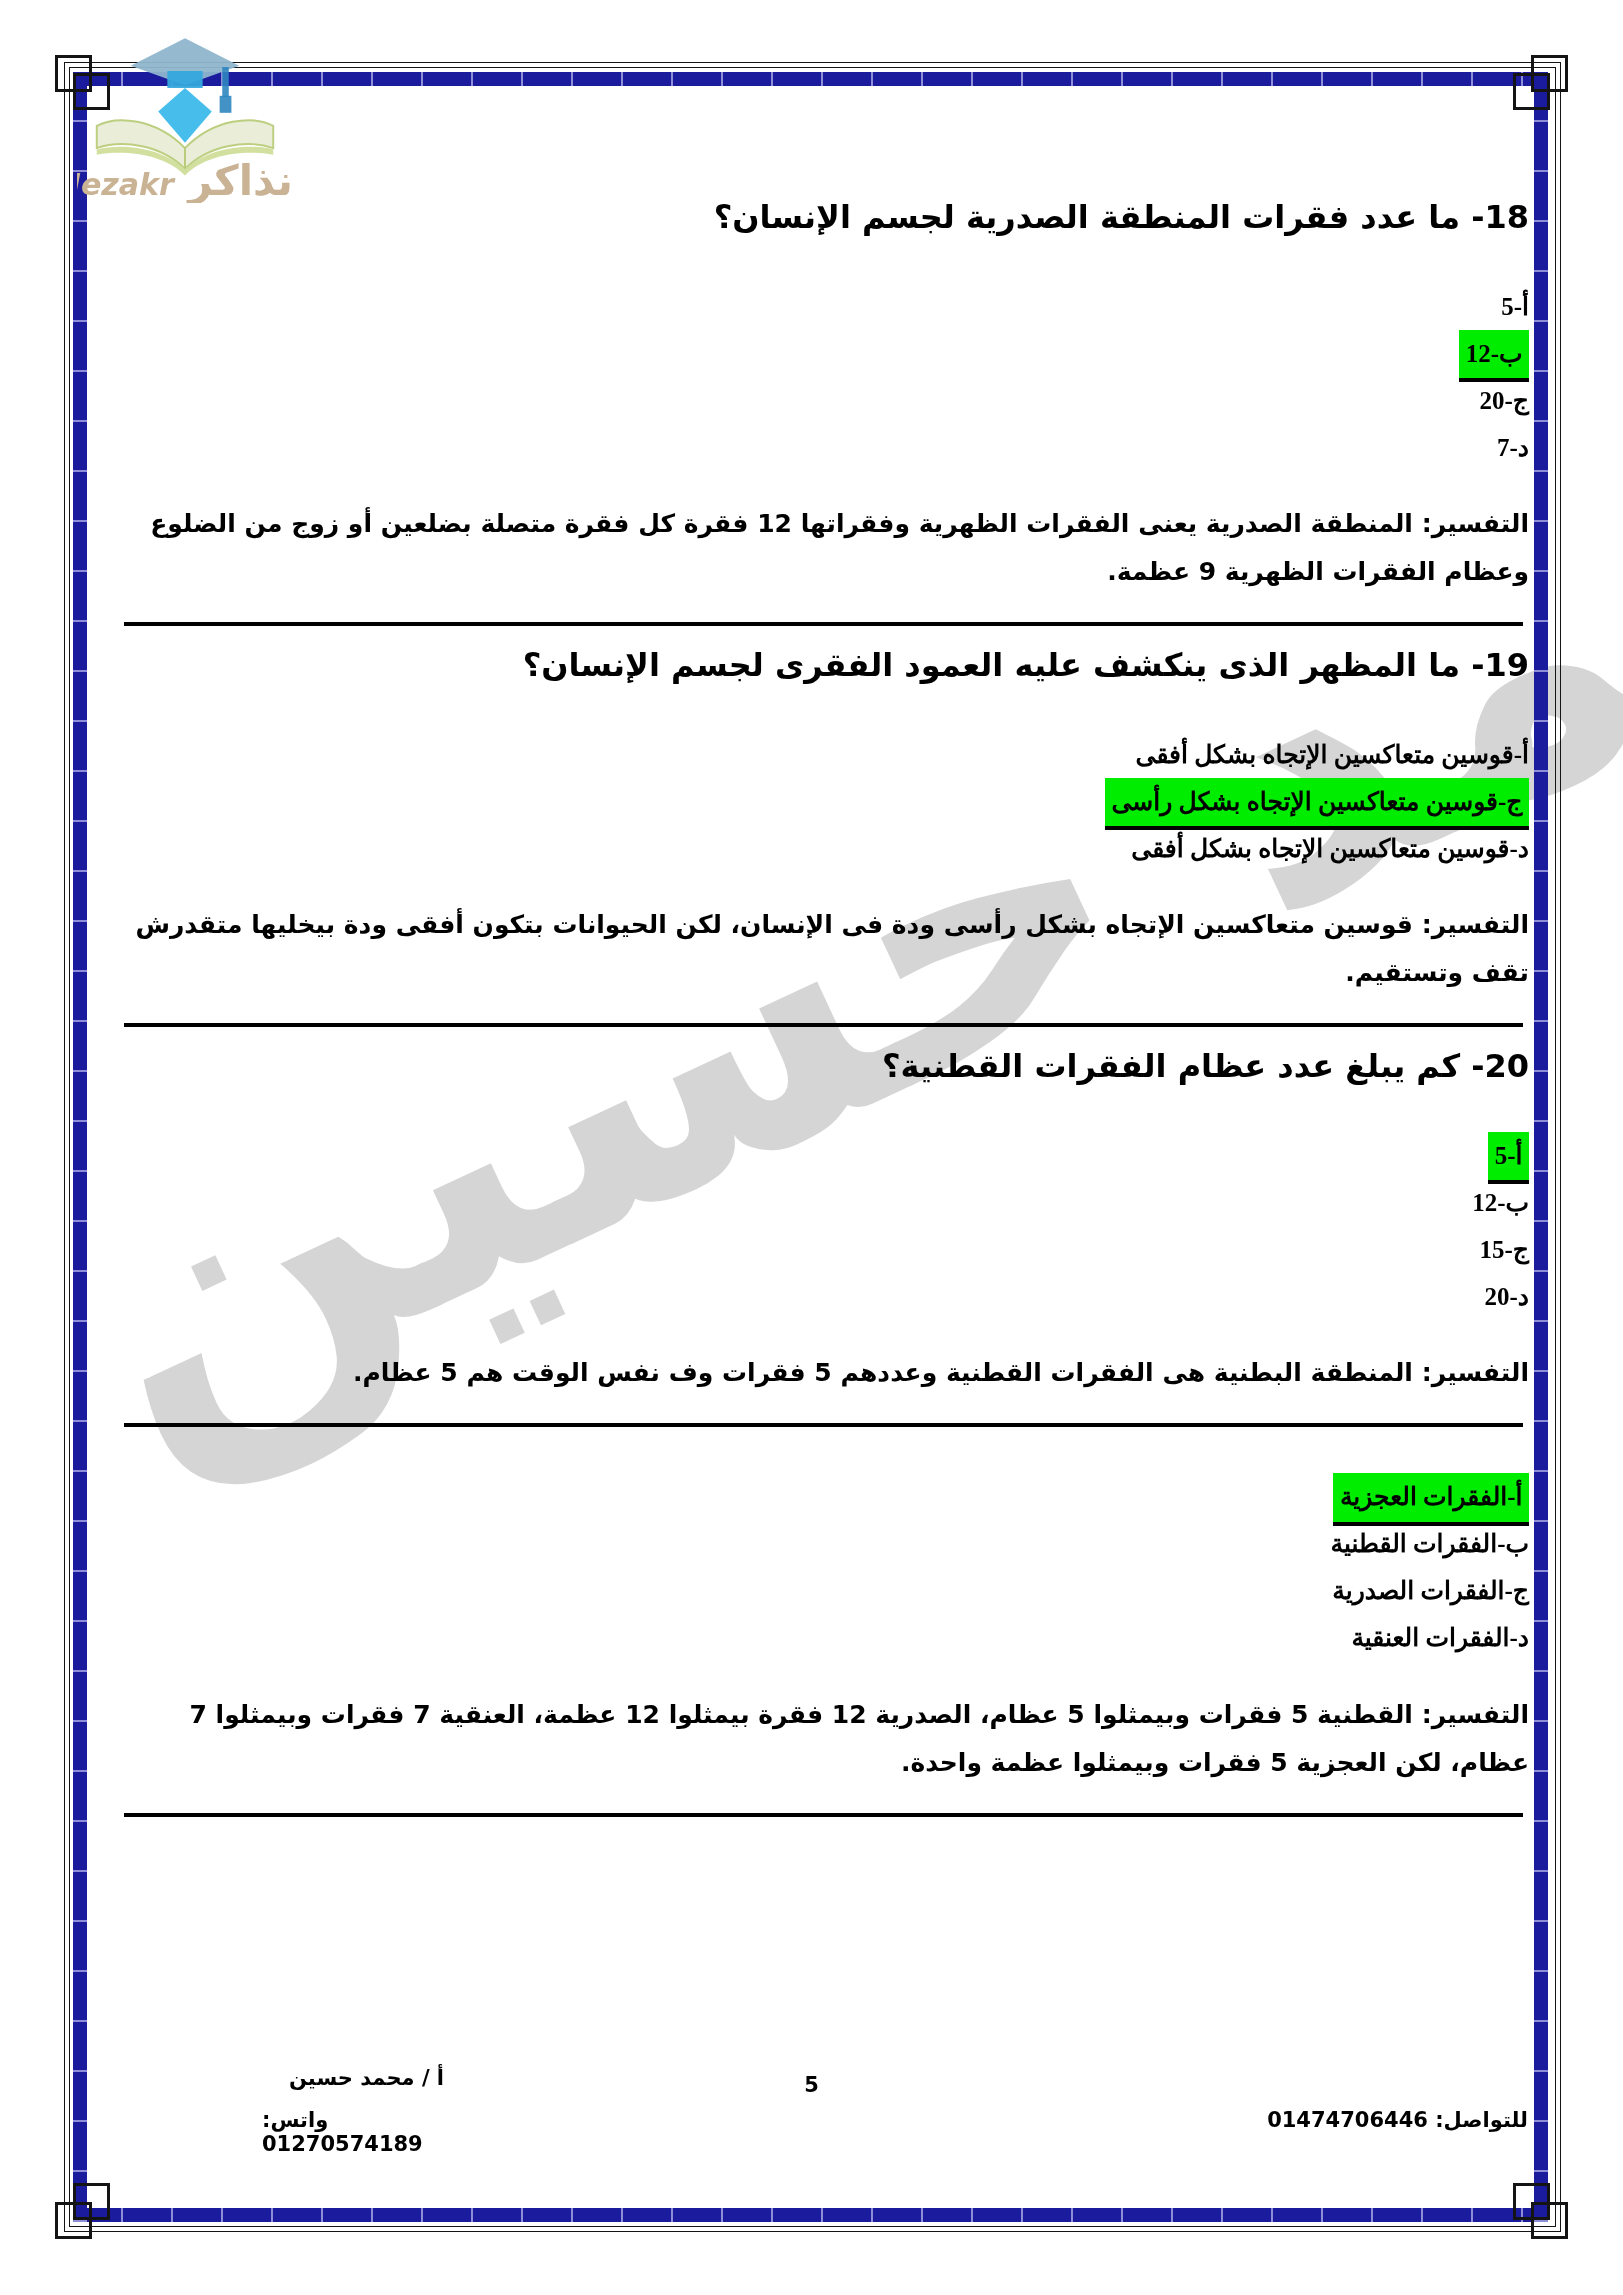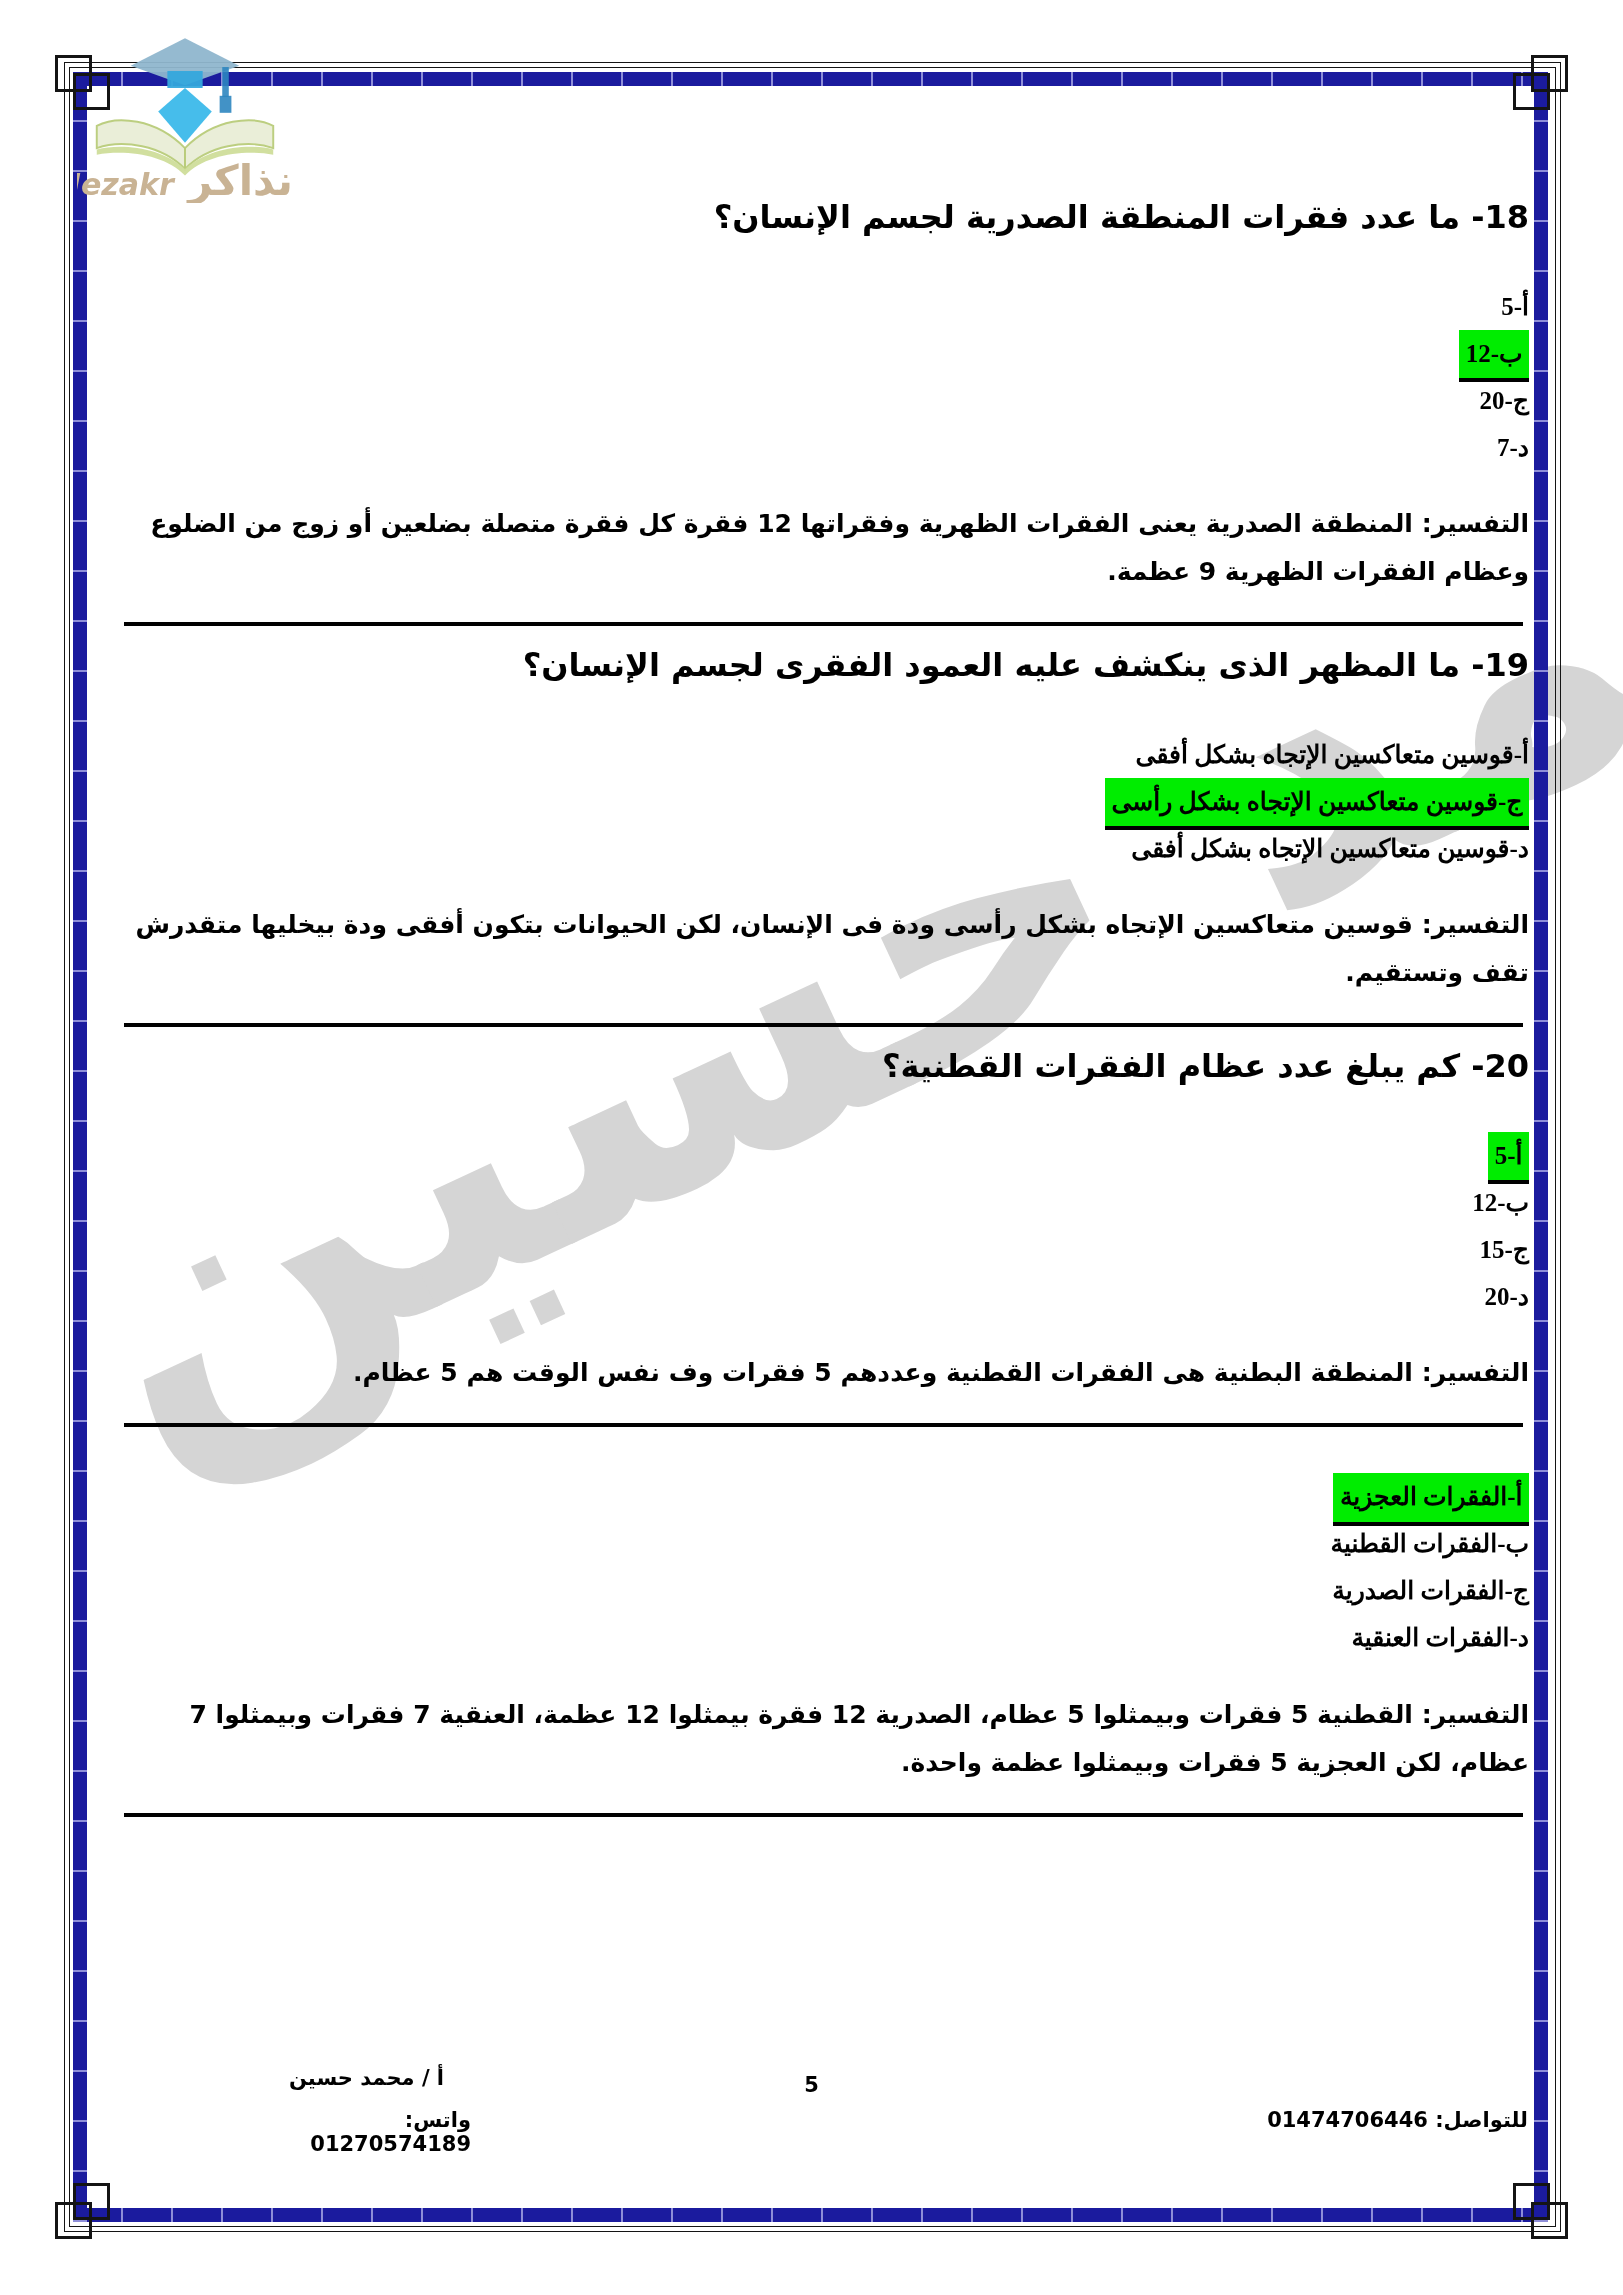--- a/index.html
+++ b/index.html
@@ -64,21 +64,21 @@
     padding:0 6.5px 1.3px 6.5px;
   }
   .q-explanation{margin:29.4px 0 0 0;line-height:48px;}
   .divider{height:0;border-top:4.6px solid #000;margin:26px 6.5px 19.6px 0;}
 
   
   .footer-item{position:absolute;z-index:4;font-size:21px;direction:rtl;}
   .f-teacher{left:262px;top:2066px;width:209px;text-align:center;}
   .f-page{left:0;right:0;top:2073px;text-align:center;}
   .f-contact{right:95px;top:2108px;}
-  .f-whats{left:262px;top:2108px;width:209px;text-align:right;}
+  .f-whats{left:262px;top:2108px;width:209px;text-align:left;}
 </style>
 </head>
 <body>
 
 <div class="page">
 
   <div class="frame-outer"></div>
   <div class="frame-inner"></div>
   <div class="band band-top"></div>
   <div class="band band-bottom"></div>

